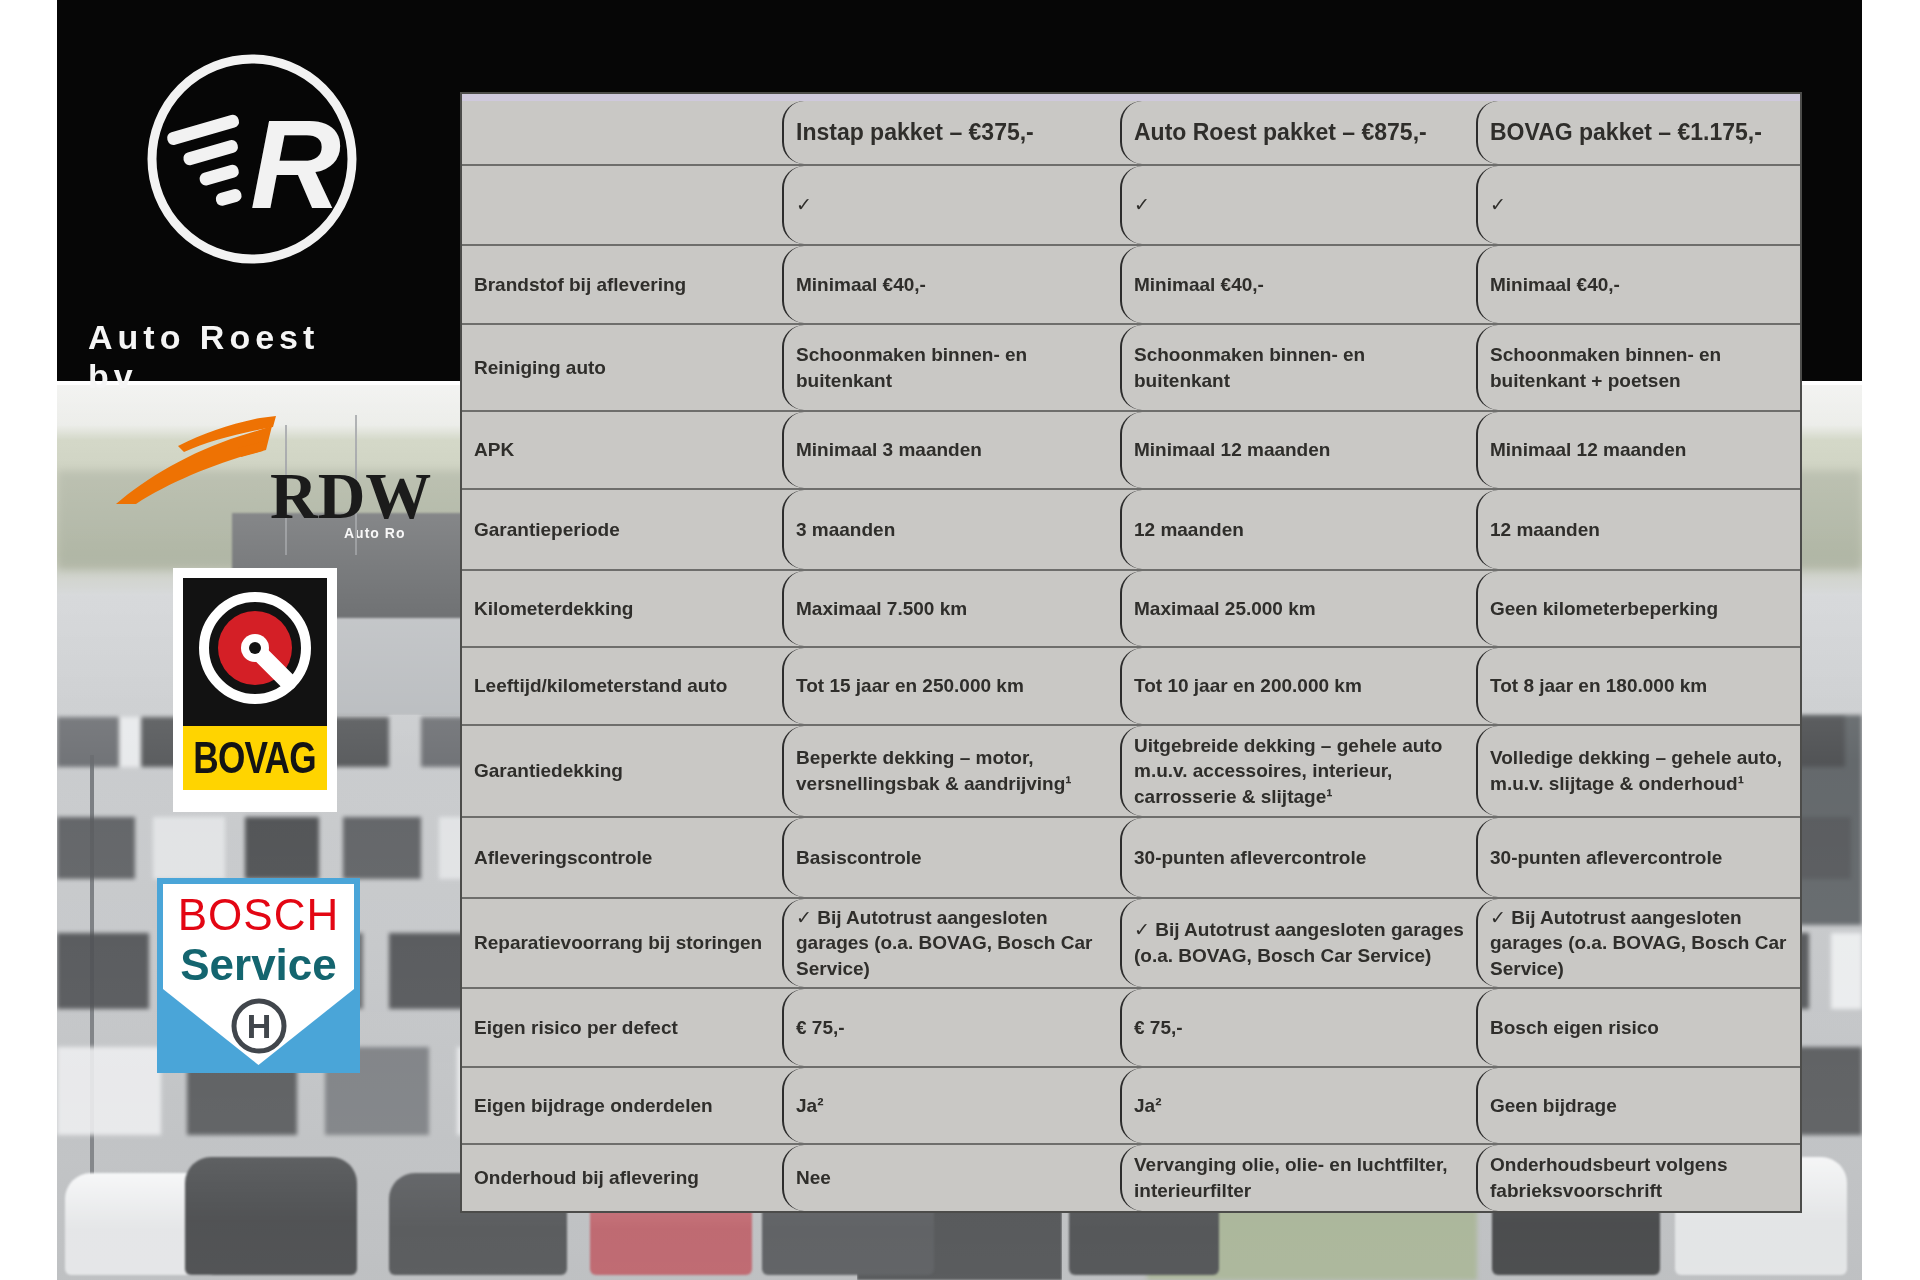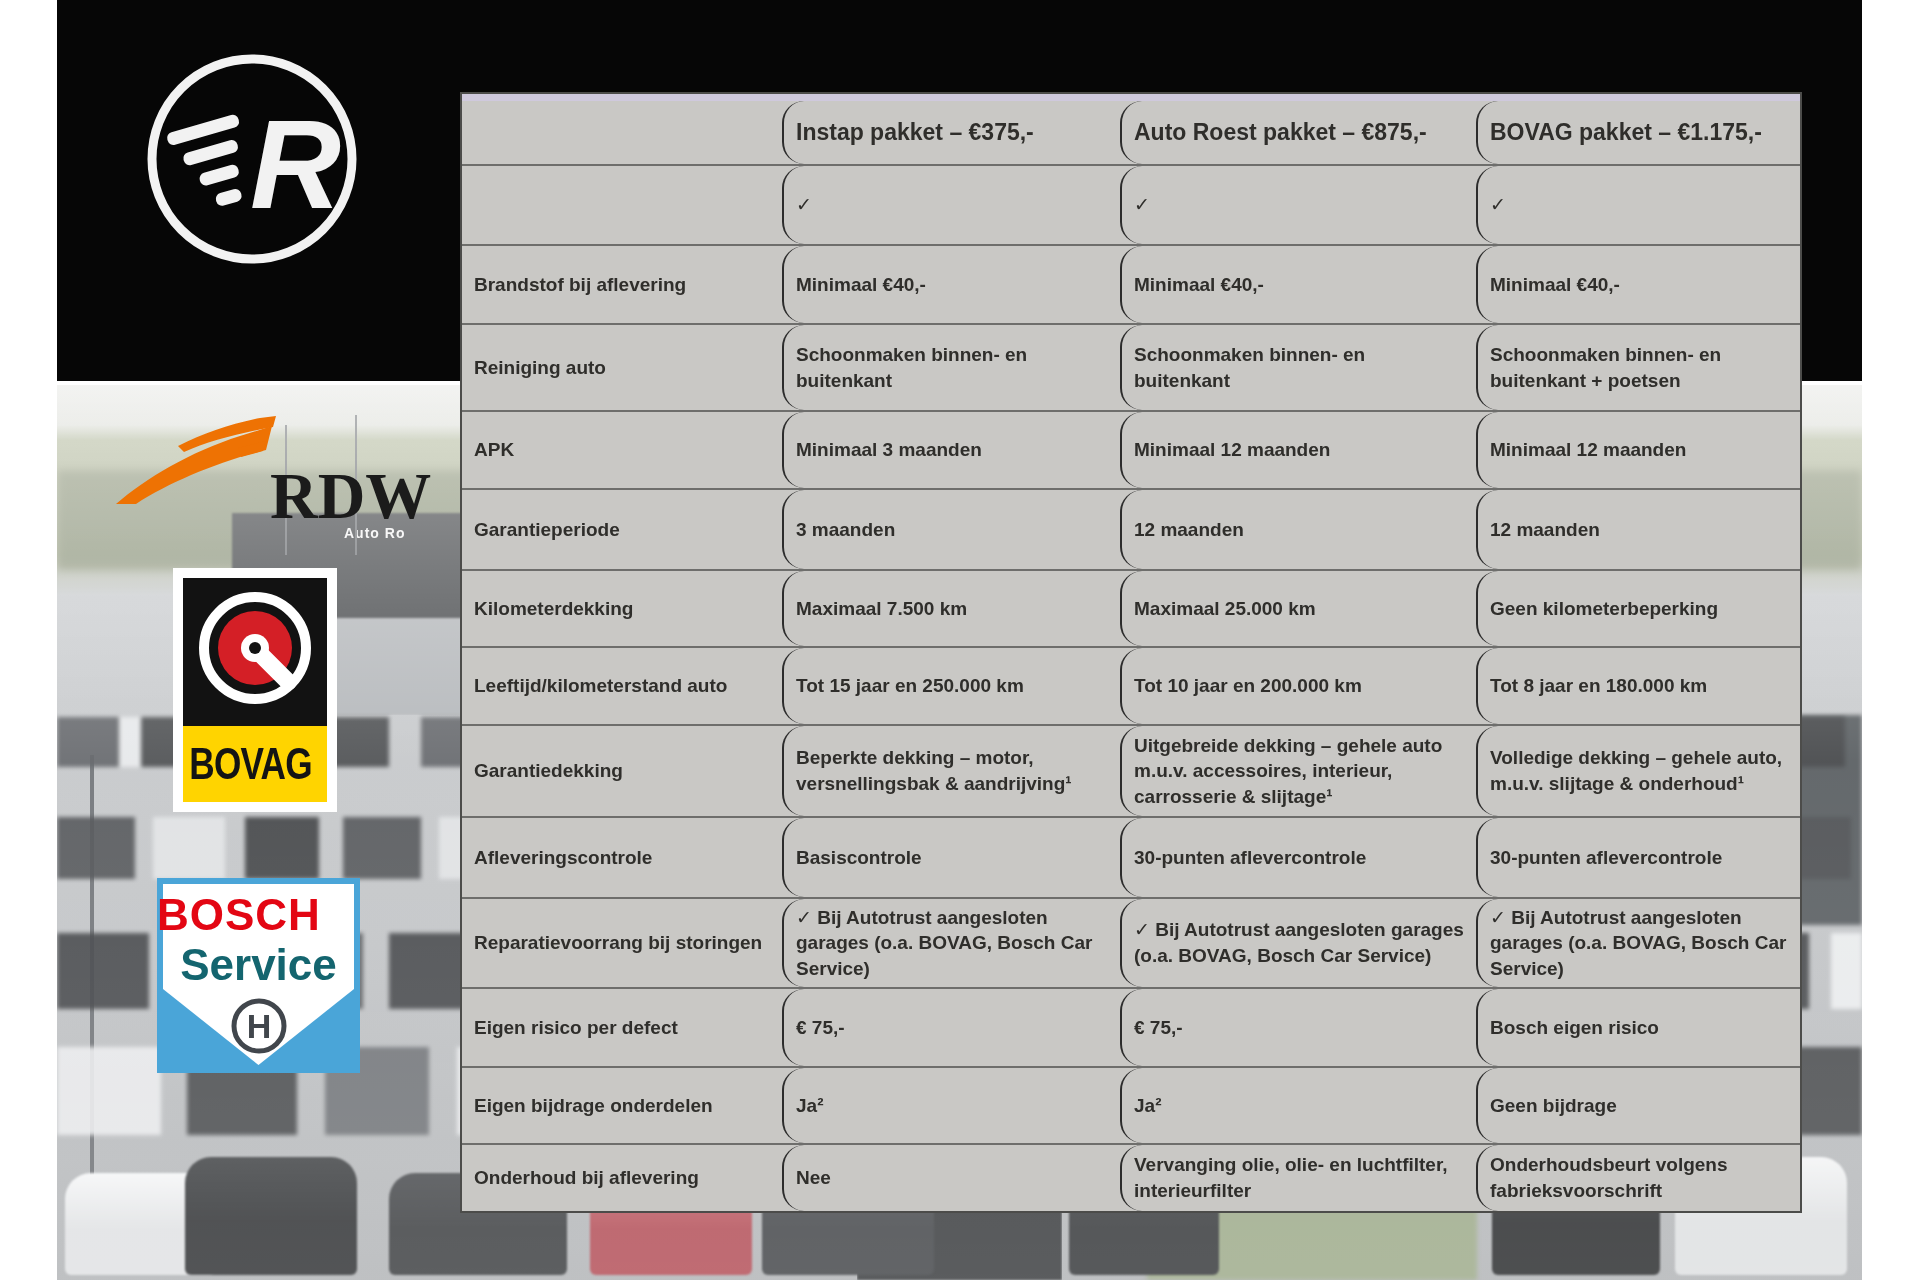--- a/index.html
+++ b/index.html
@@ -43,28 +43,28 @@
   .ar-logo{position:absolute;left:138px;top:45px;z-index:3;}
   .company{position:absolute;left:88px;top:318px;width:260px;color:#f5f5f5;font-size:34px;
            font-weight:bold;letter-spacing:5px;z-index:3;}
 
   
   .rdw{position:absolute;left:112px;top:416px;width:300px;height:95px;z-index:3;}
   .rdw-text{position:absolute;left:158px;top:14px;font-family:"Liberation Serif","DejaVu Serif",serif;
             font-weight:bold;font-size:66px;margin-top:28px;}
   .bovag{position:absolute;left:173px;top:568px;width:164px;height:244px;background:#ffffff;z-index:3;}
   .bovag-top{position:absolute;left:10px;top:10px;width:144px;height:148px;background:#121212;}
-  .bovag-bottom{position:absolute;left:10px;top:158px;width:144px;height:76px;
-            display:flex;align-items:center;justify-content:flex-end;}
+  .bovag-bottom{position:absolute;left:10px;top:158px;width:144px;height:64px;
+            display:flex;align-items:center;justify-content:center;}
   .bovag-word{font-size:44px;font-weight:bold;color:#141414;transform:scaleX(.8);letter-spacing:-1px;}
   .bosch{position:absolute;left:157px;top:878px;width:203px;height:195px;z-index:3;}
   .bosch-shield{position:absolute;left:6px;right:6px;top:6px;bottom:8px;background:#ffffff;
             clip-path:polygon(0 0,100% 0,100% 58%,50% 100%,0 58%);}
-  .bosch-word{position:absolute;left:0;top:12px;width:100%;text-align:left;
-            font-size:44px;font-weight:bold;letter-spacing:1px;}
+  .bosch-word{position:absolute;left:0;top:12px;width:100%;text-align:center;
+            font-size:44px;font-weight:normal;letter-spacing:1px;}
   .bosch-service{position:absolute;left:0;top:62px;width:100%;text-align:center;
             font-size:44px;font-weight:bold;}
   .bosch-armature{position:absolute;left:50%;top:118px;transform:translateX(-50%);}
 
   
   .pkg-table{position:absolute;left:460px;top:92px;width:1338px;background:#c9c8c5;
              border:2px solid #4c4c4a;z-index:4;color:#2f2e2b;}
   .accent{height:7px;}
   .trow{display:grid;grid-template-columns:320px 338px 356px 324px;border-top:2px solid #6e6e6c;}
   .trow.head{border-top:none;height:63px;}
@@ -108,20 +108,21 @@
   <svg class="ar-logo" width="228" height="228" viewBox="0 0 228 228">
     <circle cx="114" cy="114" r="100" fill="none" stroke="#f2f2f2" stroke-width="9"></circle>
     <g fill="#f2f2f2" transform="rotate(-16 114 114)">
       <rect x="38" y="66" width="74" height="13" rx="6"></rect>
       <rect x="48" y="90" width="56" height="13" rx="6"></rect>
       <rect x="58" y="114" width="40" height="13" rx="6"></rect>
       <rect x="68" y="138" width="26" height="13" rx="6"></rect>
     </g>
     <text x="112" y="163" font-size="126" font-weight="bold" font-style="italic" fill="#f2f2f2" font-family="Liberation Sans, DejaVu Sans, sans-serif">R</text>
   </svg>
+  <div class="company">Auto Roest bv</div>
 
   <div class="rdw">
     <svg width="170" height="92" viewBox="0 0 170 92">
       <g fill="#ee7203">
         <path d="M4 88 C34 62 78 36 128 20 L160 10 L154 34 C106 46 58 66 24 88 Z"></path>
         <path d="M66 30 C92 17 118 8 148 2 L164 0 L161 11 C128 17 96 25 72 36 Z"></path>
         <path d="M126 32 L154 25 L151 35 L129 41 Z"></path>
       </g>
     </svg>
     <div class="rdw-text" style="color:#1b1b1b">RDW</div>

